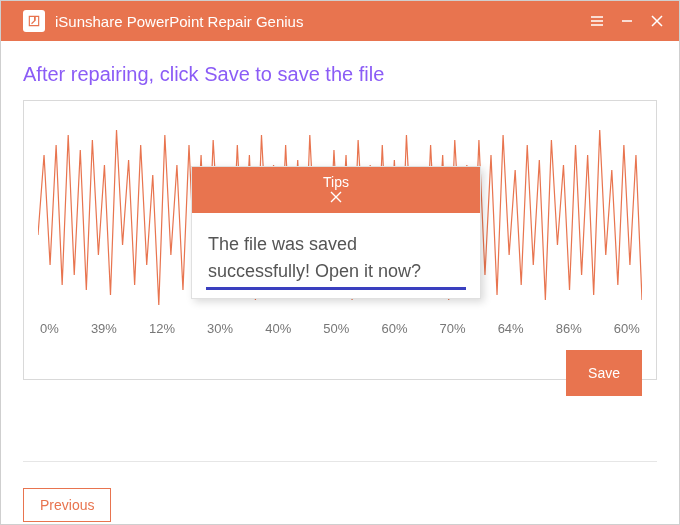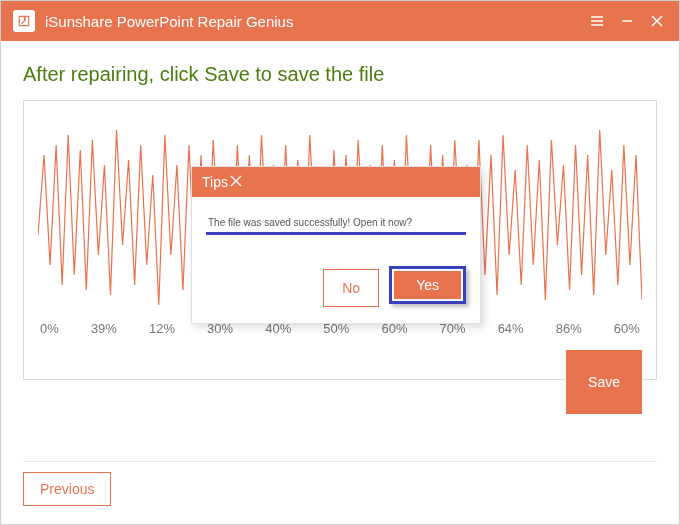--- a/index.html
+++ b/index.html
@@ -9,21 +9,21 @@
     background: #fff;
     border: 1px solid #cfcfcf;
     position: relative;
   }
   .titlebar {
     height: 40px;
     background: #e8744f;
     color: #fff;
     display: flex;
     align-items: center;
-    padding: 0 8px 0 12px;
+    padding: 0 8px 0 22px;
     font-size: 15px;
   }
   .titlebar .logo {
     width: 22px; height: 22px;
     background: #fff;
     color: #e8744f;
     border-radius: 3px;
     display: flex; align-items: center; justify-content: center;
     margin-right: 10px;
     font-weight: bold;
@@ -31,21 +31,21 @@
   .titlebar .title { flex: 1; }
   .titlebar .win-controls { display: flex; gap: 14px; padding-right: 6px; }
   .titlebar .win-btn { width: 16px; height: 16px; display:flex; align-items:center; justify-content:center; cursor:pointer; }
 
   .content {
     padding: 22px 22px 18px 22px;
     position: relative;
   }
   .heading {
     font-size: 20px;
-    color: #4d7c0f;
+    color: #8b5cf6;
     margin-bottom: 14px;
   }
   .chart-card {
     border: 1px solid #d9d9d9;
     padding: 14px 14px 10px 14px;
     position: relative;
     height: 280px;
   }
   .chart-card svg.wave {
     width: 100%;
@@ -62,28 +62,28 @@
   }
   .save-row {
     display: flex;
     justify-content: flex-end;
     margin-top: 14px;
   }
   .save-btn {
     background: #e8744f;
     color: #fff;
     border: none;
-    padding: 24px 22px;
+    padding: 15px 22px;
     font-size: 14px;
     cursor: pointer;
   }
   .footer {
     position: absolute;
     left: 22px;
-    bottom: 18px;
+    bottom: 2px;
   }
   .footer-divider {
     position: absolute;
     left: 22px; right: 22px;
     bottom: 62px;
     border-top: 1px solid #e6e6e6;
   }
   .prev-btn {
     border: 1.5px solid #e8744f;
     background: #fff;
@@ -101,26 +101,28 @@
     box-shadow: 3px 3px 8px rgba(0,0,0,0.15);
     background: #fff;
     border: 1px solid #e0e0e0;
   }
   .dialog-title {
     background: #e8744f;
     color: #fff;
     padding: 7px 10px;
     display: flex;
     align-items: center;
-    font-size: 14px;
+    justify-content: space-between;
+    font-size: 14px;
+    flex-direction: column;
   }
   .dialog-title .close { cursor: pointer; padding: 0 2px; }
   .dialog-body {
     padding: 18px 16px 8px 16px;
-    font-size: 10px;
+    font-size: 18px;
     color: #555;
     line-height: 1.5;
   }
   .underline {
     border-bottom: 3px solid #3a3fbf;
     height: 0;
     margin: 2px -2px 0 -2px;
   }
   .dialog-actions {
     padding: 26px 14px 16px 14px;
@@ -220,19 +222,13 @@
     <span class="close">
       <svg width="12" height="12" viewBox="0 0 12 12">
           <path stroke="#fff" stroke-width="1.4" d="M1 1l10 10M11 1L1 11"></path>
         </svg>
     </span>
   </div>
   <div class="dialog-body">
     <div>The file was saved successfully! Open it now?</div>
     <div class="underline"></div>
   </div>
-  <div class="dialog-actions">
-    <button class="btn-no">No</button>
-    <span class="btn-yes-wrap">
-      <button class="btn-yes">Yes</button>
-    </span>
-  </div>
 </div>
 
 </body></html>

